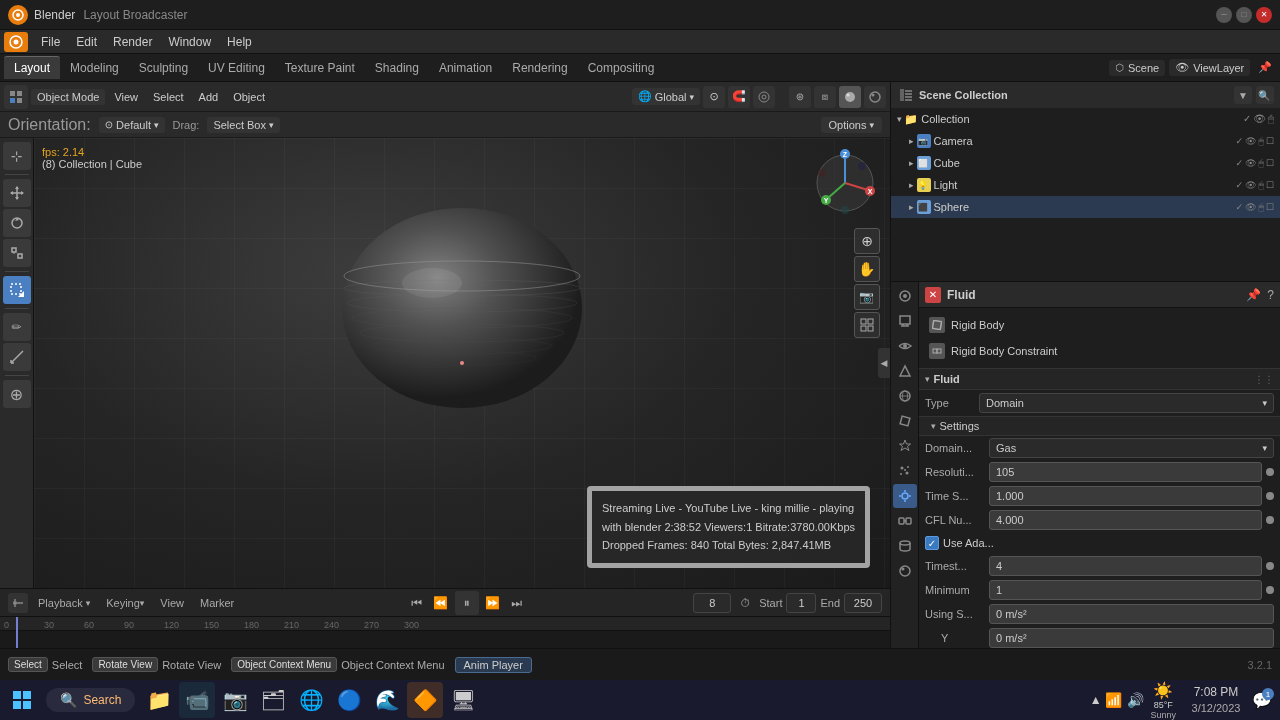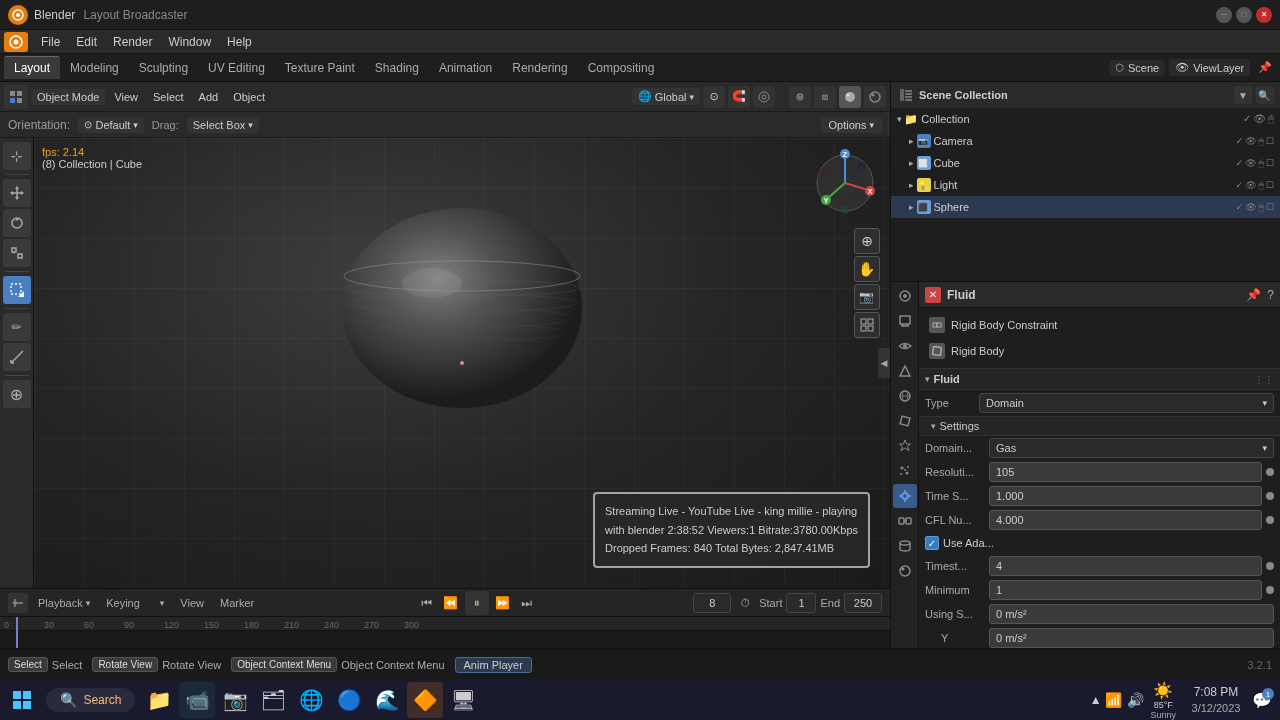--- a/index.html
+++ b/index.html
@@ -106,21 +106,21 @@
       </div>
       <div style="width:22px;height:22px;background:#333;border-radius:3px;display:flex;align-items:center;justify-content:center;cursor:pointer;">
         <svg width="14" height="14" viewBox="0 0 14 14">
             <circle cx="7" cy="7" r="5" fill="none" stroke="#888" stroke-width="1.5"></circle>
             <circle cx="5" cy="5" r="1.5" fill="#888"></circle>
           </svg>
       </div>
     </div>
 
     <div style="height:26px;background:#2a2a2a;display:flex;align-items:center;padding:0 8px;gap:8px;border-bottom:1px solid #1a1a1a;">
-      <span style="font-size:12px;color:#999;">Orientation:</span>
+      <span style="font-size:16px;color:#999;">Orientation:</span>
       <div style="display:flex;align-items:center;gap:3px;padding:2px 6px;background:#333;border-radius:3px;cursor:pointer;font-size:11px;color:#ccc;">
         <span style="font-size:10px;">⊙</span>
         <span>Default</span>
         <span style="font-size:9px;">▾</span>
       </div>
       <span style="font-size:11px;color:#999;">Drag:</span>
       <div style="display:flex;align-items:center;gap:3px;padding:2px 6px;background:#333;border-radius:3px;cursor:pointer;font-size:11px;color:#ccc;">
         <span>Select Box</span>
         <span style="font-size:9px;">▾</span>
       </div>
@@ -247,21 +247,21 @@
           <div style="width:26px;height:26px;background:rgba(50,50,50,0.8);border:1px solid #555;border-radius:3px;display:flex;align-items:center;justify-content:center;cursor:pointer;">
             <svg width="14" height="14" viewBox="0 0 14 14">
                 <rect x="1" y="1" width="5" height="5" fill="none" stroke="#aaa" stroke-width="1"></rect>
                 <rect x="8" y="1" width="5" height="5" fill="none" stroke="#aaa" stroke-width="1"></rect>
                 <rect x="1" y="8" width="5" height="5" fill="none" stroke="#aaa" stroke-width="1"></rect>
                 <rect x="8" y="8" width="5" height="5" fill="none" stroke="#aaa" stroke-width="1"></rect>
               </svg>
           </div>
         </div>
 
-        <div style="position:absolute;bottom:20px;right:20px;background:rgba(40,40,40,0.9);border:2px solid #a3a3a3;border-radius:4px;padding:8px 10px;font-size:11px;color:#ccc;line-height:1.7;max-width:310px;">
+        <div style="position:absolute;bottom:20px;right:20px;background:rgba(40,40,40,0.9);border:5px solid #a3a3a3;border-radius:4px;padding:8px 10px;font-size:11px;color:#ccc;line-height:1.7;max-width:310px;">
           <div>Streaming Live - YouTube Live - king millie - playing</div>
           <div>with blender 2:38:52  Viewers:1  Bitrate:3780.00Kbps</div>
           <div>Dropped Frames: 840  Total Bytes: 2,847.41MB</div>
         </div>
 
         <div style="position:absolute;top:50%;right:0;transform:translateY(-50%);width:12px;height:30px;background:#333;border-radius:3px 0 0 3px;display:flex;align-items:center;justify-content:center;cursor:pointer;color:#aaa;font-size:9px;">◀</div>
       </div>
     </div>
 
     <div style="height:60px;background:#1e1e1e;border-top:1px solid #111;display:flex;flex-direction:column;">
@@ -272,21 +272,21 @@
               <circle cx="3" cy="6" r="2" fill="#888"></circle>
               <line x1="5" y1="6" x2="11" y2="6" stroke="#888" stroke-width="1.5"></line>
               <line x1="3" y1="2" x2="3" y2="4" stroke="#888" stroke-width="1.5"></line>
               <line x1="3" y1="8" x2="3" y2="10" stroke="#888" stroke-width="1.5"></line>
             </svg>
         </div>
         <div style="padding:2px 6px;font-size:11px;color:#aaa;cursor:pointer;display:flex;align-items:center;gap:3px;">
           <span>Playback</span>
             <span style="font-size:9px;">▾</span>
         </div>
-        <div style="padding:2px 6px;font-size:11px;color:#aaa;cursor:pointer;display:flex;align-items:center;gap:20px;">
+        <div style="padding:2px 6px;font-size:11px;color:#aaa;cursor:pointer;display:flex;align-items:center;gap:0;">
           <span>Keying</span>
             <span style="font-size:9px;">▾</span>
         </div>
         <div style="padding:2px 6px;font-size:11px;color:#aaa;cursor:pointer;">View</div>
         <div style="padding:2px 6px;font-size:11px;color:#aaa;cursor:pointer;">Marker</div>
         <div style="flex:1;"></div>
 
         <div style="width:20px;height:20px;display:flex;align-items:center;justify-content:center;cursor:pointer;color:#aaa;font-size:12px;">⏮</div>
         <div style="width:20px;height:20px;display:flex;align-items:center;justify-content:center;cursor:pointer;color:#aaa;font-size:12px;">⏪</div>
         <div style="width:24px;height:24px;background:#333;border-radius:3px;display:flex;align-items:center;justify-content:center;cursor:pointer;color:#aaa;font-size:12px;">⏸</div>
@@ -493,34 +493,34 @@
           <div style="width:16px;height:16px;background:#c44;border-radius:2px;display:flex;align-items:center;justify-content:center;cursor:pointer;font-size:10px;color:#fff;">✕</div>
           <span style="font-size:12px;color:#ccc;font-weight:bold;flex:1;">Fluid</span>
           <div style="font-size:12px;color:#aaa;cursor:pointer;">📌</div>
           <div style="font-size:12px;color:#aaa;cursor:pointer;">?</div>
         </div>
 
         <div style="padding:4px;">
           <div style="height:26px;display:flex;align-items:center;padding:0 6px;font-size:11px;color:#ccc;cursor:pointer;border-radius:3px;gap:6px;">
             <div style="width:16px;height:16px;background:#555;border-radius:2px;display:flex;align-items:center;justify-content:center;">
               <svg width="10" height="10" viewBox="0 0 10 10">
+                  <rect x="1" y="1" width="8" height="8" fill="none" stroke="#aaa" stroke-width="1.5" transform="rotate(10,5,5)"></rect>
+                </svg>
+            </div>
+            <span>Rigid Body</span>
+          </div>
+          <div style="height:26px;display:flex;align-items:center;padding:0 6px;font-size:11px;color:#ccc;cursor:pointer;border-radius:3px;gap:6px;">
+            <div style="width:16px;height:16px;background:#555;border-radius:2px;display:flex;align-items:center;justify-content:center;">
+              <svg width="10" height="10" viewBox="0 0 10 10">
                   <rect x="1" y="3" width="4" height="4" fill="none" stroke="#aaa" stroke-width="1"></rect>
                   <rect x="5" y="3" width="4" height="4" fill="none" stroke="#aaa" stroke-width="1"></rect>
                   <line x1="5" y1="5" x2="5" y2="5" stroke="#aaa" stroke-width="1"></line>
                 </svg>
             </div>
             <span>Rigid Body Constraint</span>
-          </div>
-          <div style="height:26px;display:flex;align-items:center;padding:0 6px;font-size:11px;color:#ccc;cursor:pointer;border-radius:3px;gap:6px;">
-            <div style="width:16px;height:16px;background:#555;border-radius:2px;display:flex;align-items:center;justify-content:center;">
-              <svg width="10" height="10" viewBox="0 0 10 10">
-                  <rect x="1" y="1" width="8" height="8" fill="none" stroke="#aaa" stroke-width="1.5" transform="rotate(10,5,5)"></rect>
-                </svg>
-            </div>
-            <span>Rigid Body</span>
           </div>
         </div>
 
         <div style="height:22px;display:flex;align-items:center;gap:4px;padding:0 6px;cursor:pointer;background:#252525;border-top:1px solid #333;border-bottom:1px solid #333;">
           <span style="font-size:9px;color:#aaa;">▾</span>
           <span style="font-size:11px;color:#ccc;font-weight:bold;flex:1;">Fluid</span>
           <span style="font-size:10px;color:#666;">⋮⋮</span>
         </div>
 
         <div style="display:flex;align-items:center;padding:3px 6px;gap:4px;min-height:22px;">

